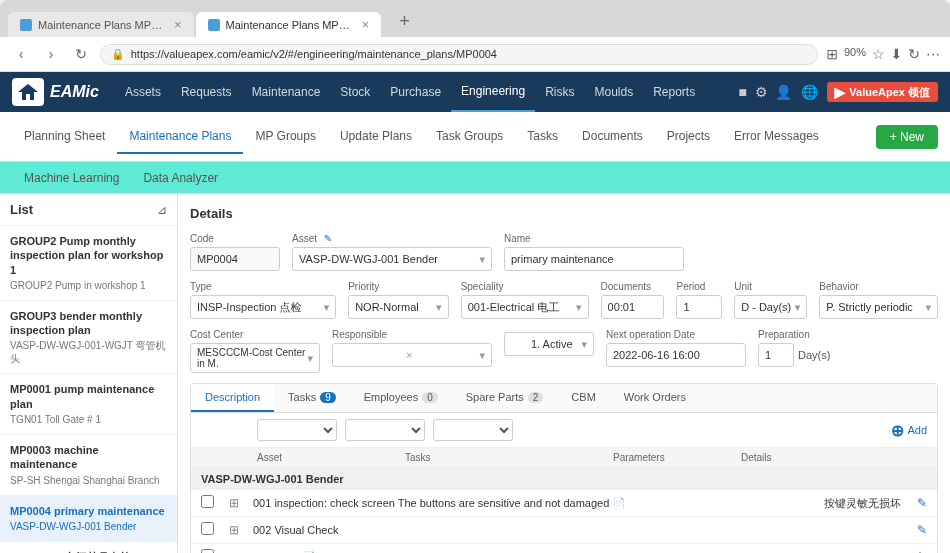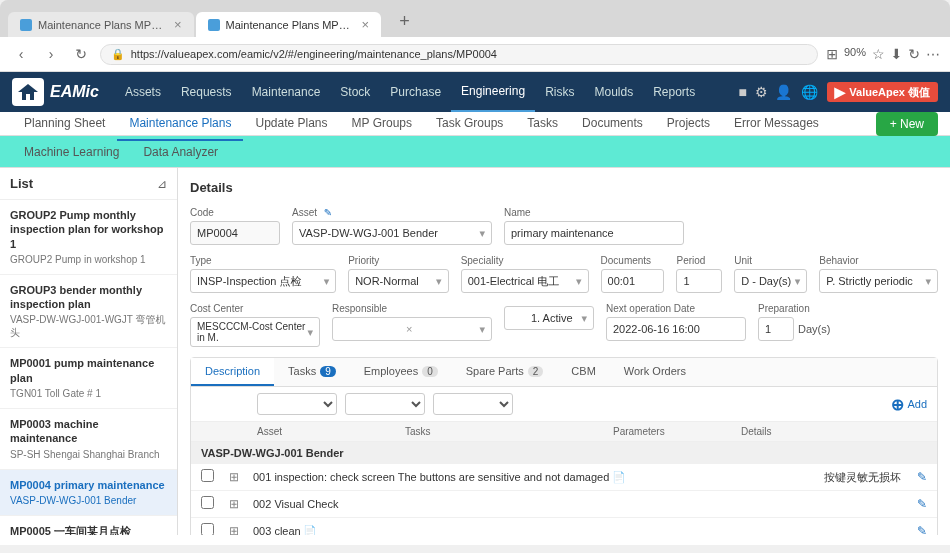--- a/index.html
+++ b/index.html
@@ -30,21 +30,21 @@
     .logo-icon svg { width: 24px; height: 20px; }
     .logo-text { color: #fff; font-size: 16px; font-weight: 700; font-style: italic; }
     .nav-items { display: flex; gap: 0; flex: 1; }
     .nav-item { color: #cdd; font-size: 12px; padding: 0 10px; height: 40px; display: flex; align-items: center; cursor: pointer; white-space: nowrap; }
     .nav-item.active { color: #fff; border-bottom: 2px solid #4a9eda; }
     .nav-right { display: flex; align-items: center; gap: 8px; margin-left: auto; }
     .nav-right-icon { color: #ccc; font-size: 14px; cursor: pointer; }
     .brand-badge { background: #e74c3c; color: #fff; padding: 2px 8px; border-radius: 3px; font-size: 11px; font-weight: bold; display: flex; align-items: center; gap: 4px; }
 
     
-    .sub-nav { background: #fff; border-bottom: 1px solid #ddd; padding: 0 12px; display: flex; align-items: center; height: 24px; gap: 0; }
+    .sub-nav { background: #fff; border-bottom: 1px solid #ddd; padding: 0 12px; display: flex; align-items: center; height: 50px; gap: 0; }
     .sub-nav-item { font-size: 12px; color: #555; padding: 0 12px; height: 34px; display: flex; align-items: center; cursor: pointer; border-bottom: 2px solid transparent; }
     .sub-nav-item.active { color: #1a6fbf; border-bottom: 2px solid #1a6fbf; font-weight: 500; }
     .sub-nav-right { margin-left: auto; }
     .btn-new { background: #28a745; color: #fff; border: none; border-radius: 4px; padding: 5px 14px; font-size: 12px; cursor: pointer; }
 
     
     .sub-nav2 { background: #5eead4; border-bottom: 1px solid #ddd; padding: 0 12px; display: flex; align-items: center; height: 32px; gap: 0; }
     .sub-nav2-item { font-size: 12px; color: #555; padding: 0 12px; height: 32px; display: flex; align-items: center; cursor: pointer; }
 
     
@@ -212,24 +212,24 @@
   </div>
 
   <div class="sub-nav">
     <div class="sub-nav-item">
       <span>Planning Sheet</span>
     </div>
     <div class="sub-nav-item active">
       <span>Maintenance Plans</span>
     </div>
     <div class="sub-nav-item">
+      <span>MP Groups</span>
+    </div>
+    <div class="sub-nav-item">
       <span>Update Plans</span>
-    </div>
-    <div class="sub-nav-item">
-      <span>MP Groups</span>
     </div>
     <div class="sub-nav-item">
       <span>Task Groups</span>
     </div>
     <div class="sub-nav-item">
       <span>Tasks</span>
     </div>
     <div class="sub-nav-item">
       <span>Documents</span>
     </div>

